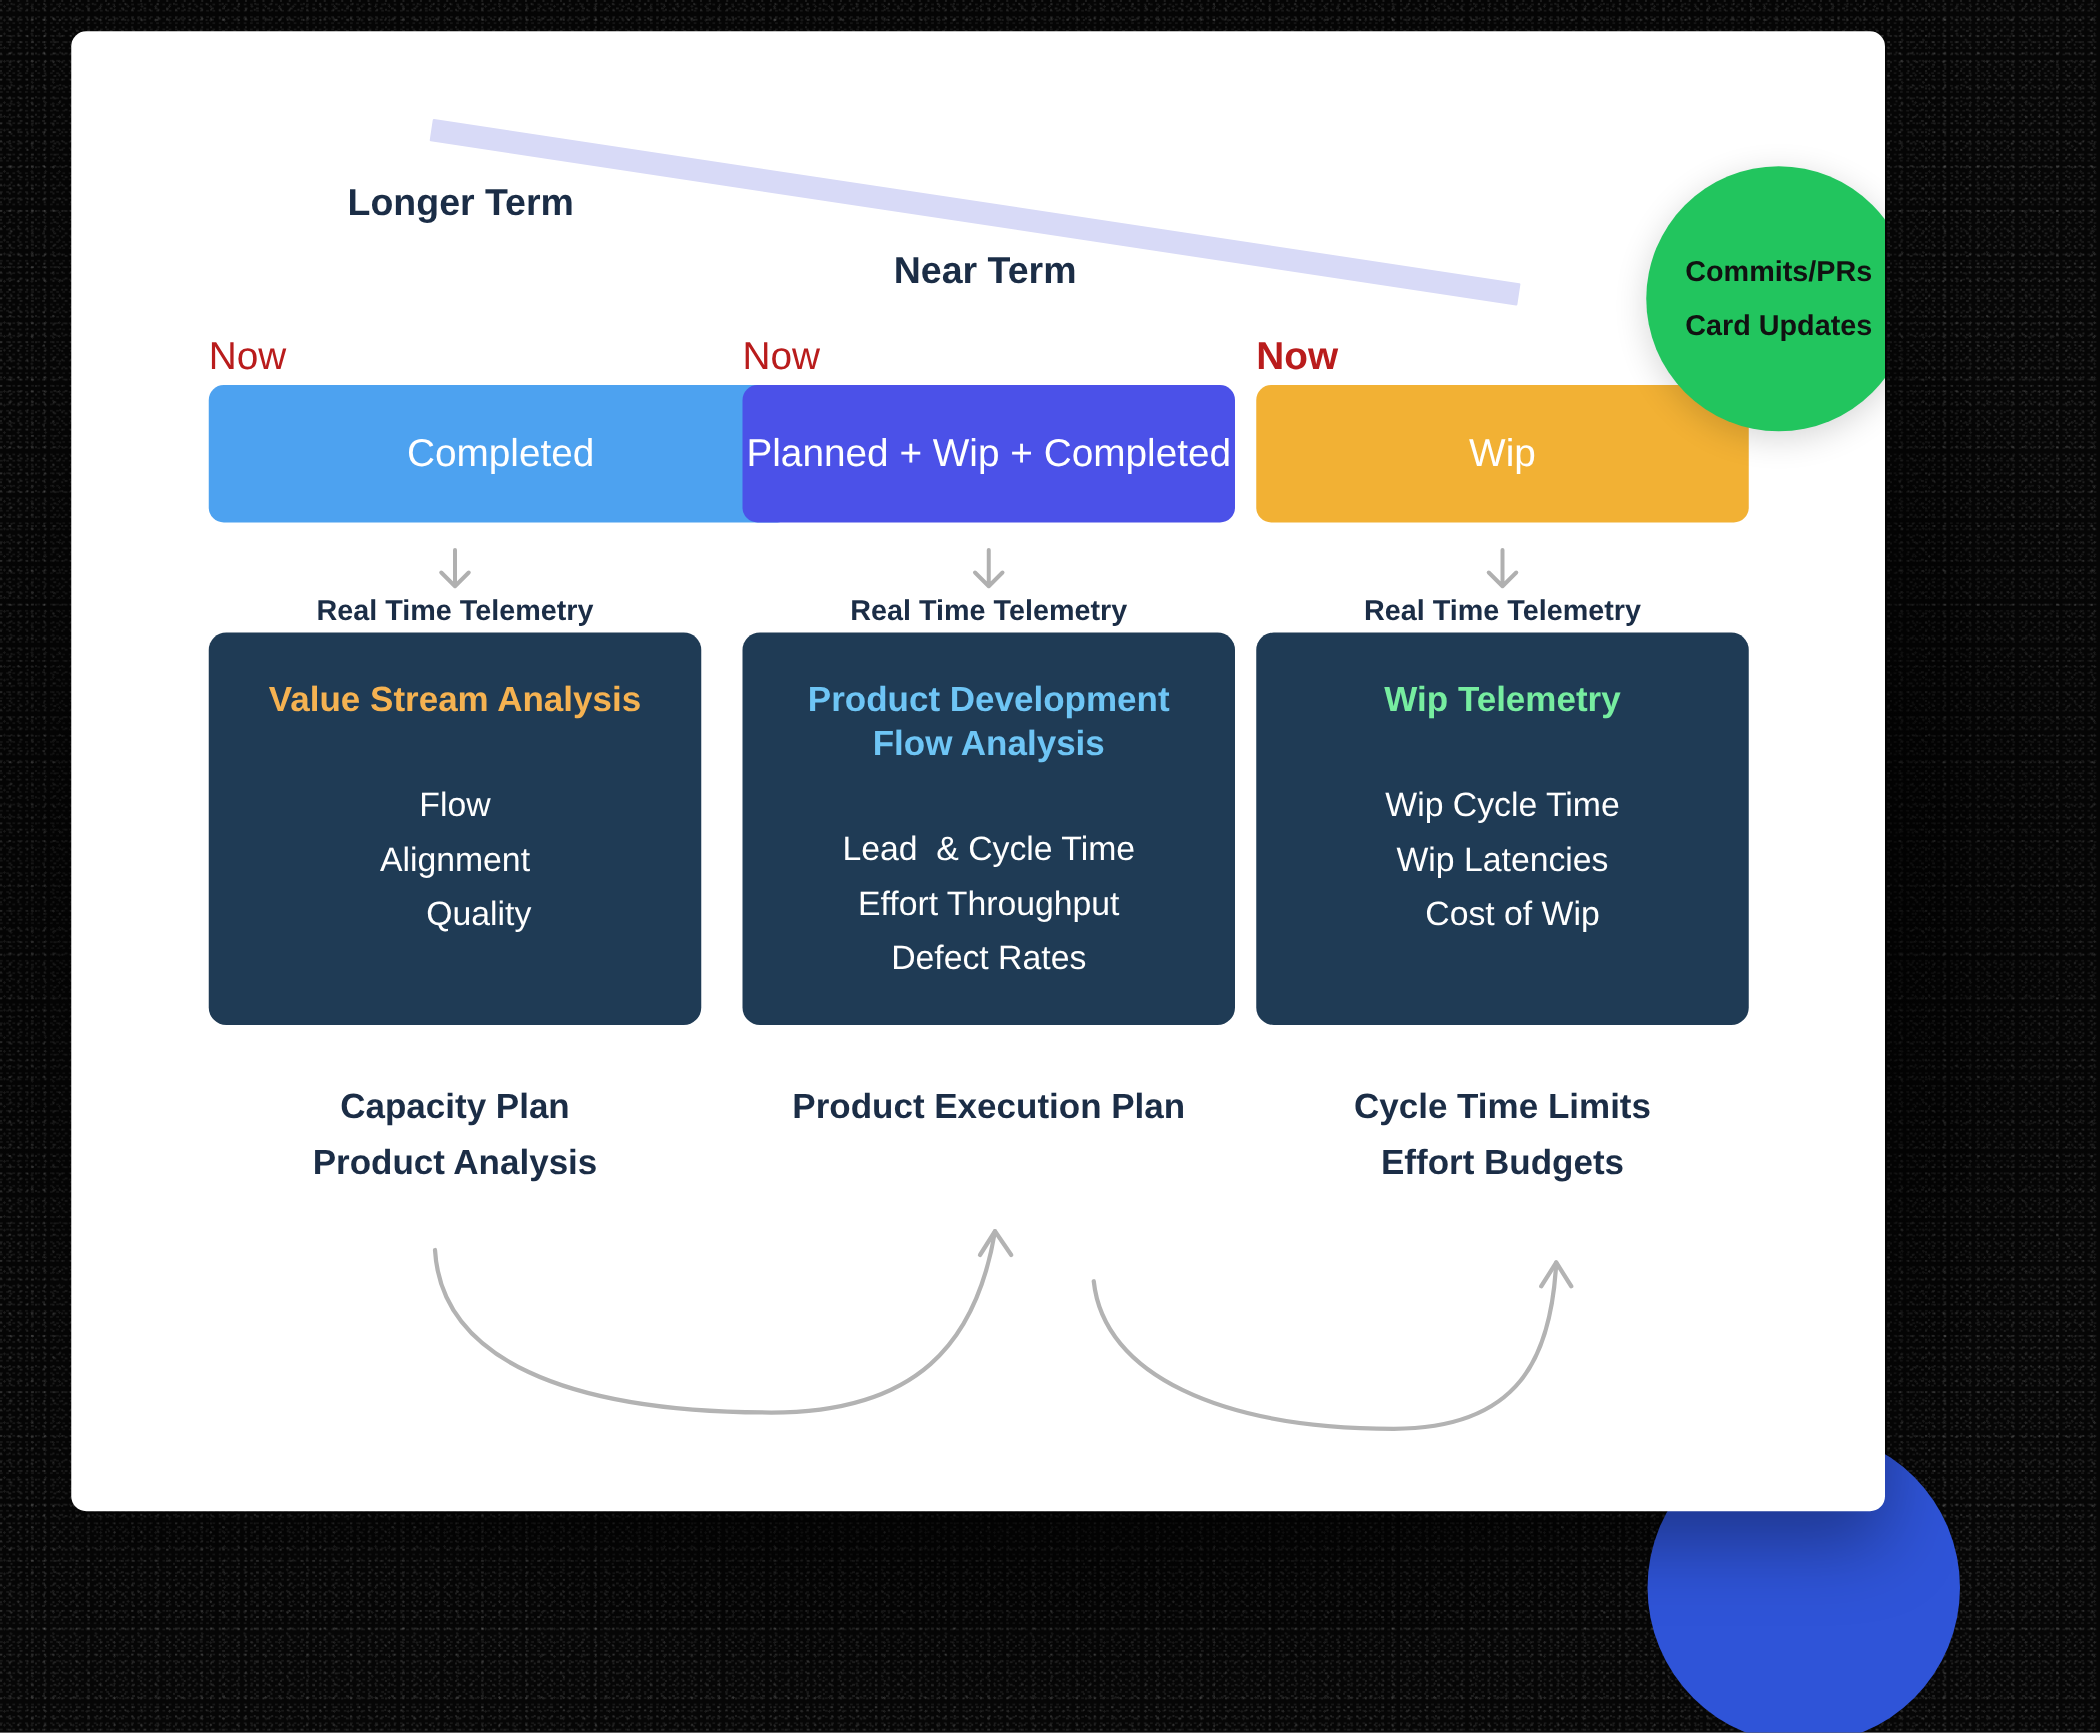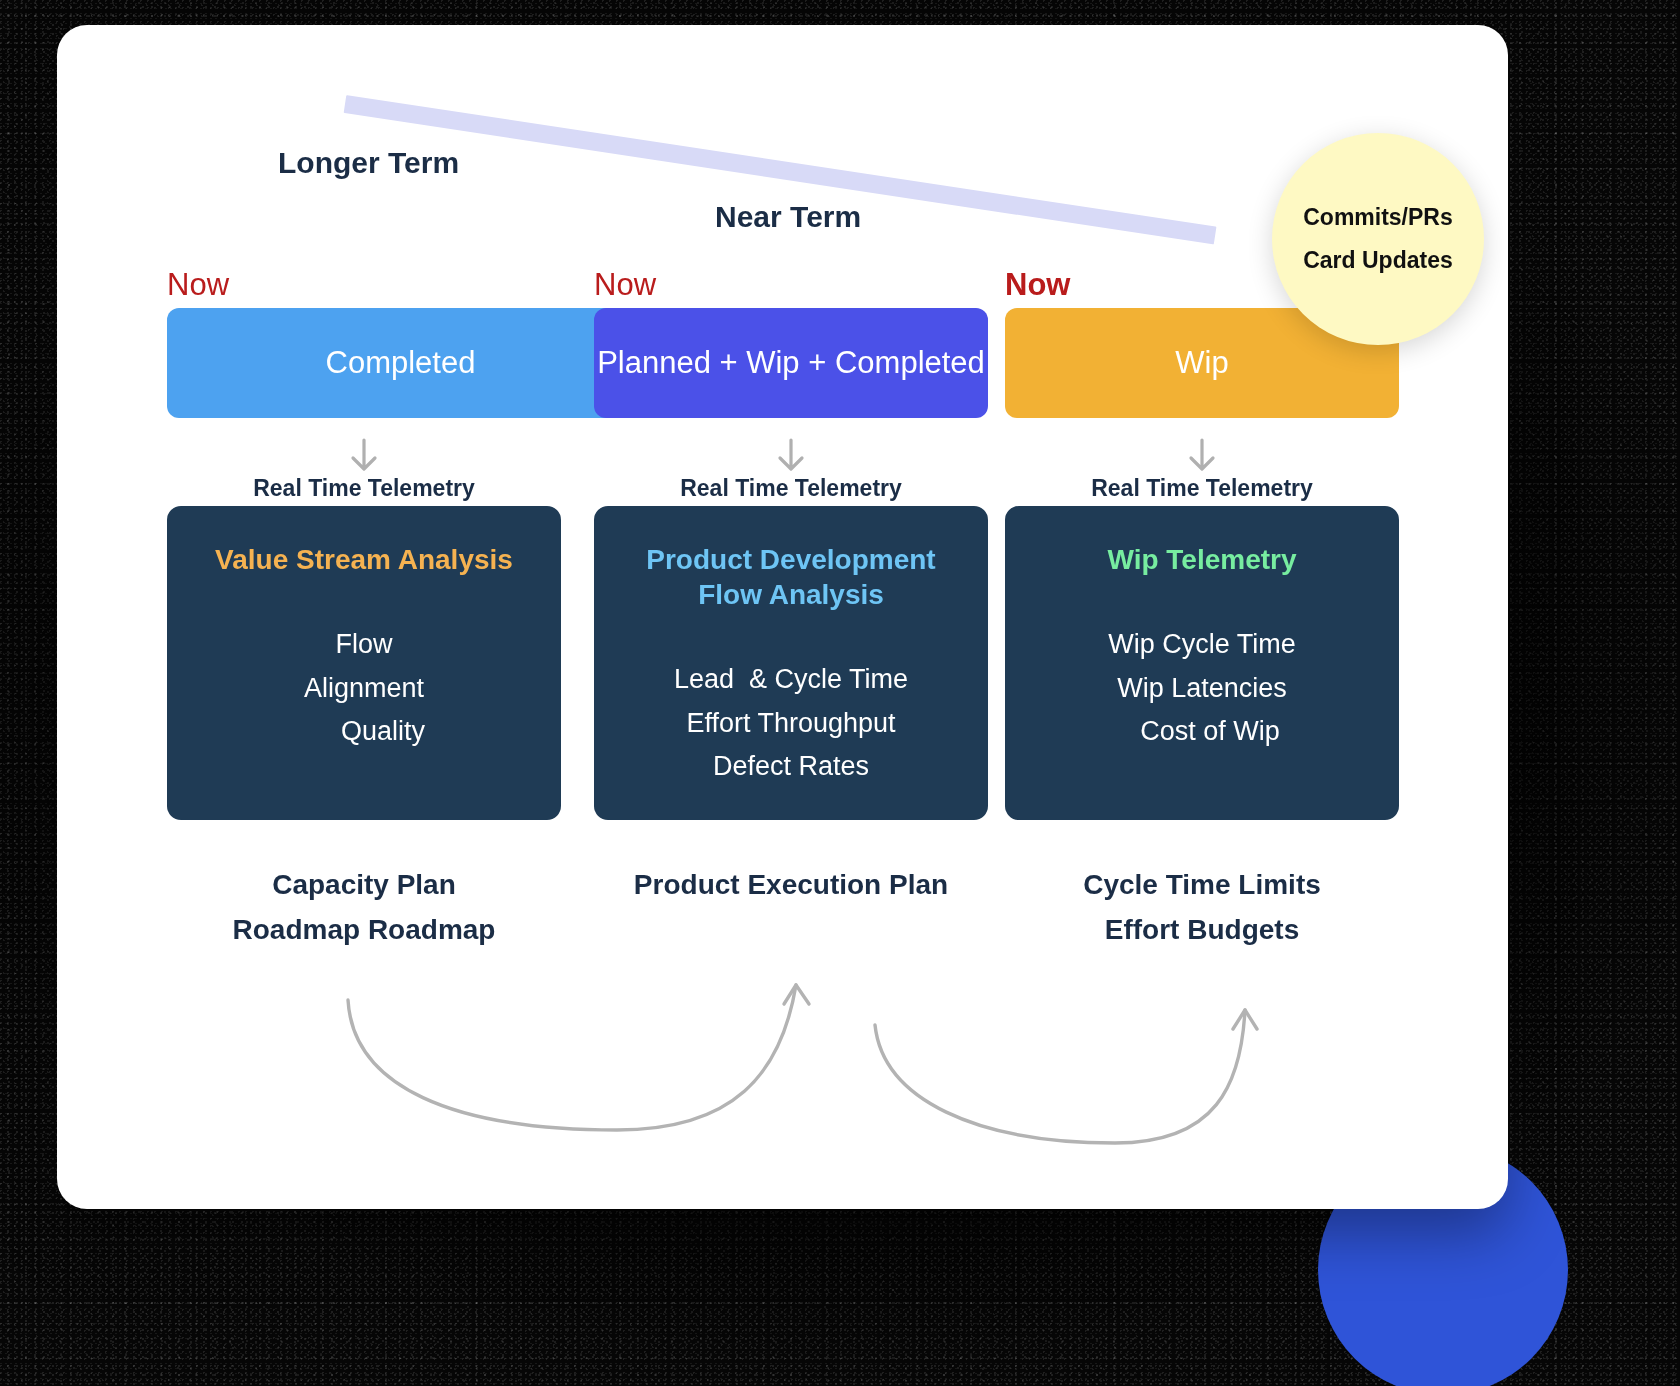--- a/index.html
+++ b/index.html
@@ -34,21 +34,21 @@
     left:1318px;top:1145px;width:250px;height:250px;
     border-radius:50%;
     background:#2f54d8;
   }
 
   
   #card{
     position:absolute;
     left:57px;top:25px;width:1451px;height:1184px;
     background:#ffffff;
-    border-radius:30px;
+    border-radius:12px;
     box-shadow:0 26px 60px rgba(0,0,0,.35);
     overflow:hidden;
   }
 
   
   #band{
     position:absolute;left:288px;top:70px;width:880px;height:18px;
     background:#d8daf7;
     transform:rotate(8.6deg);
     transform-origin:0 50%;
@@ -110,22 +110,22 @@
   .footer-block{
     position:absolute;
     width:420px;text-align:center;
     font-size:28px;font-weight:bold;color:#1b2d46;
     line-height:1.6;
   }
 
   
   #badge{
     position:absolute;
-    left:1215px;top:108px;width:212px;height:212px;
-    background:#fef9c3;border-radius:50%;
+    left:1260px;top:108px;width:212px;height:212px;
+    background:#22c55e;border-radius:50%;
     box-shadow:0 6px 26px rgba(0,0,0,.16);
     display:flex;flex-direction:column;
     align-items:center;justify-content:center;
     gap:16px;
   }
   .badge-line{font-size:23px;font-weight:bold;color:#111;white-space:nowrap;}
 
   #feedback-svg{position:absolute;left:0;top:0;width:1451px;height:1184px;pointer-events:none;}
 </style>
 </head>
@@ -157,21 +157,21 @@
         <div>Value Stream Analysis</div>
       </div>
     <div class="panel-list" id="l1">
         <div style="white-space: pre;">Flow</div>
         <div style="white-space: pre;">Alignment</div>
         <div style="white-space: pre; margin-left: 38px;">Quality</div>
       </div>
   </div>
   <div class="footer-block" id="f1" style="left:97px;top:838px;">
       <div>Capacity Plan</div>
-      <div>Roadmap Roadmap</div>
+      <div>Product Analysis</div>
     </div>
 
   <div class="now-label" style="left:537px;top:242px;">Now</div>
   <div class="bar" id="bar2" style="left: 537px; top: 283px; width: 394px; background: rgb(75, 81, 232);">
     <span>Planned + Wip + Completed</span>
   </div>
   <div class="arrow-down" style="left:537px;top:413px;">
     <svg width="394" height="34" viewBox="0 0 394 34">
         <path d="M197 2 L197 30 M186 20 L197 31 L208 20" stroke="#b0b0b0" stroke-width="3.2" fill="none" stroke-linecap="round" stroke-linejoin="round"></path>
       </svg>

